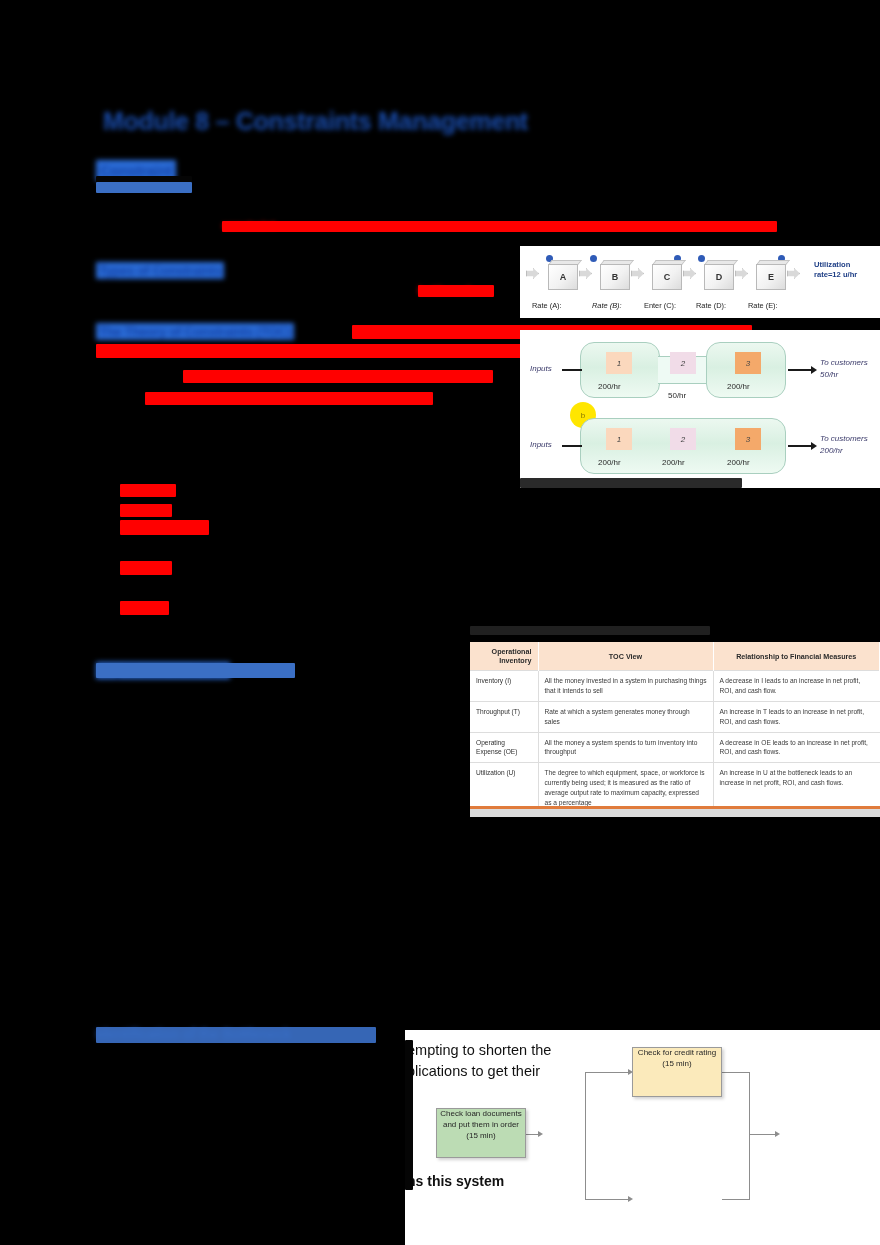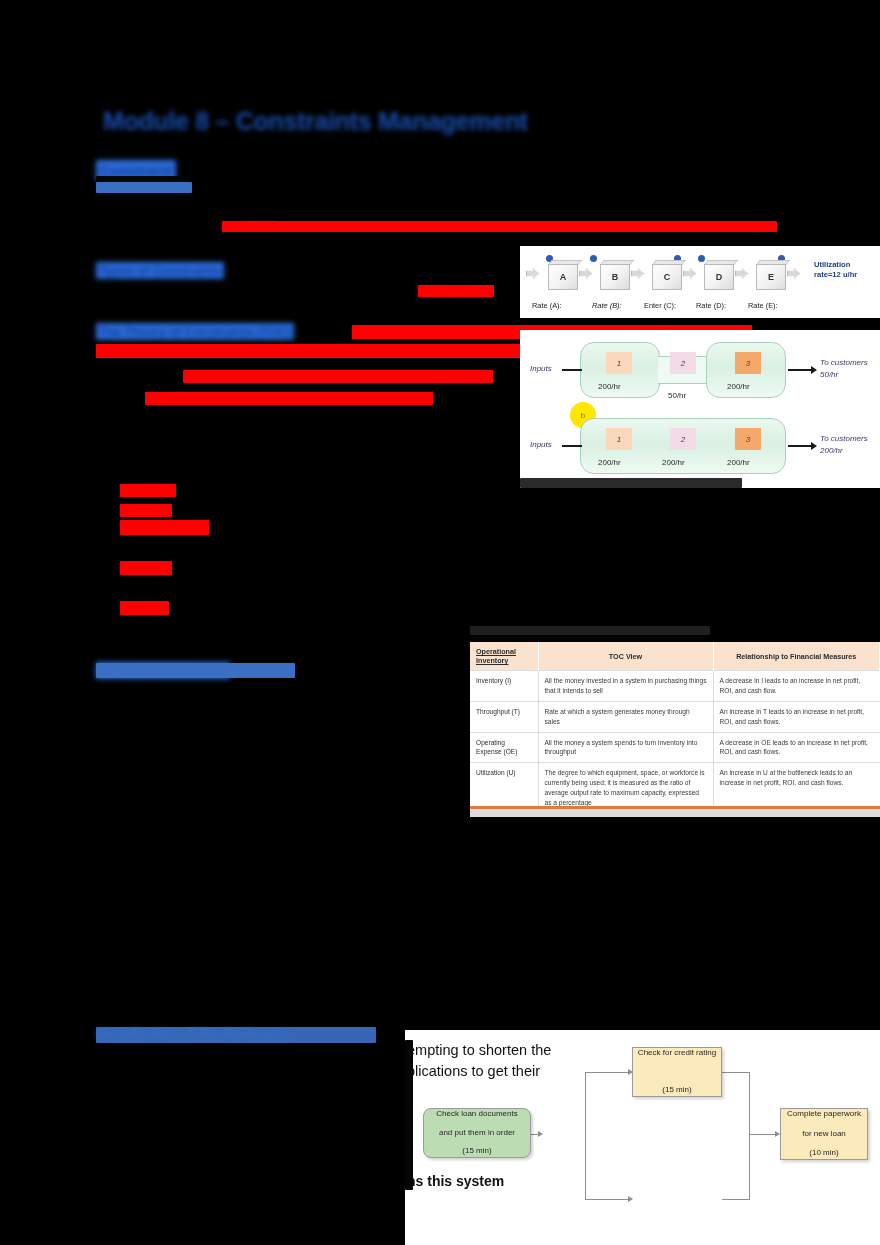--- a/index.html
+++ b/index.html
@@ -106,21 +106,21 @@
   }
 
   
   #toc-table { left:470px; top:642px; width:410px; height:175px; background:#fff; }
   table.toc { width:100%; border-collapse:collapse; table-layout:fixed; }
   table.toc th {
     background:#fbe2ce; color:#2b2b2b; font-size:7.2px; font-weight:bold;
     padding:5px 6px; border-right:1px solid #ffffff; vertical-align:middle;
     line-height:1.25;
   }
-  table.toc th.c0 { width:68px; text-align:left;text-decoration:underline; }
+  table.toc th.c0 { width:68px; text-align:right; }
   table.toc th.c1 { width:175px; text-align:center; }
   table.toc th.c2 { text-align:center; }
   table.toc td {
     font-size:6.6px; color:#3a3a3a; padding:5px 6px; line-height:1.5;
     border-top:1px solid #ddd; border-right:1px solid #ddd;
     vertical-align:top;
   }
   table.toc td.c0 { color:#2f2f2f; }
   table.toc tr td:last-child { border-right:none; }
   .toc-footer-bar {
@@ -130,21 +130,21 @@
   .toc-strip {
     position:absolute; left:0; bottom:0; width:100%; height:8px;
     background:#dcdcdc;
   }
 
   
   #diagram-flow { left:405px; top:1030px; width:475px; height:215px; }
   .fbox {
     position:absolute; border:1px solid #9a9a9a;
     display:flex; flex-direction:column; align-items:center;
-    justify-content:space-between; text-align:center;
+    justify-content:flex-start; text-align:center;
     font-size:8px; color:#262626; line-height:1.35;
     box-shadow:2px 2px 3px rgba(0,0,0,.18);
   }
   .fbox.green  { background:#bcdcb4; }
   .fbox.orange { background:#f8cba8; }
   .fbox.yellow { background:#fbeabb; }
   .fbox.blue   { background:#b8d5ea; }
   .conn { position:absolute; background:#8d8d8d; }
   .conn.h { height:1.4px; }
   .conn.v { width:1.4px; }
@@ -368,33 +368,28 @@
   <div class="conn h" style="left:105px; top:104px; width:30px;"></div>
   <div class="conn-arrow" style="left:133px; top:101px;"></div>
 
   <div class="conn h" style="left:317px; top:42px; width:28px;"></div>
   <div class="conn v" style="left:344px; top:42px; height:62px;"></div>
   <div class="conn h" style="left:317px; top:169px; width:28px;"></div>
   <div class="conn v" style="left:344px; top:104px; height:66px;"></div>
   <div class="conn h" style="left:344px; top:104px; width:28px;"></div>
   <div class="conn-arrow" style="left:370px; top:101px;"></div>
 
-  <div class="fbox green" style="left:18px; top:78px; width:108px; height:50px;border-radius:8px;">
+  <div class="fbox green" style="left:31px; top:78px; width:90px; height:50px;">
     <span>Check loan documents</span>
     <span>and put them in order</span>
     <span>(15 min)</span>
   </div>
 
 
   <div class="fbox yellow" style="left:227px; top:17px; width:90px; height:50px;">
     <span>Check for credit rating</span>
     <span>(15 min)</span>
   </div>
 
 
-  <div class="fbox yellow" style="left:375px; top:78px; width:88px; height:52px;">
-    <span>Complete paperwork</span>
-    <span>for new loan</span>
-    <span>(10 min)</span>
-  </div>
 </div>
 
 <div class="redact dark" style="left:405px; top:1040px; width:8px; height:150px;"></div>
 
 </body></html>

